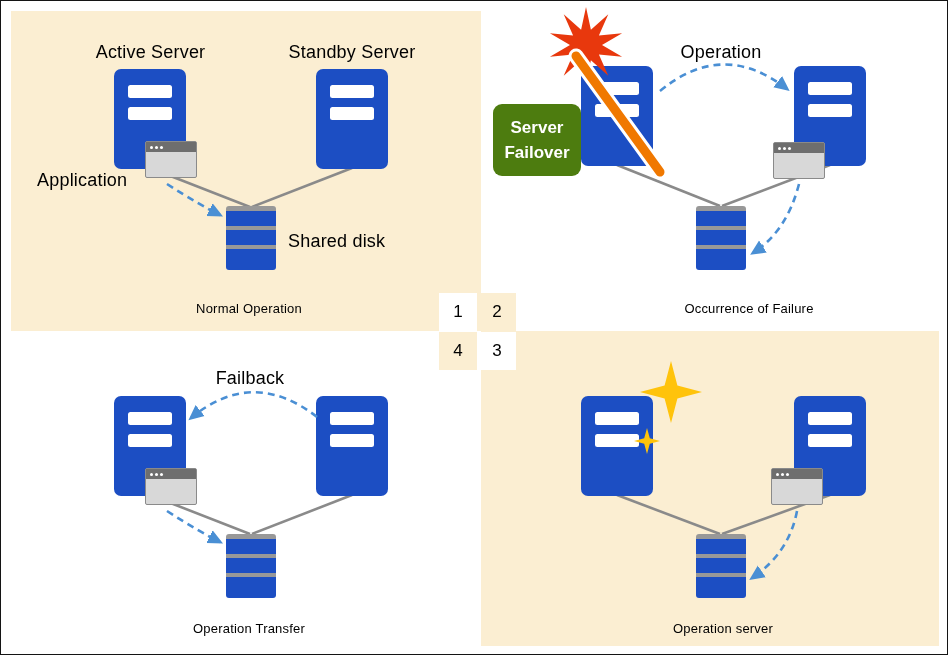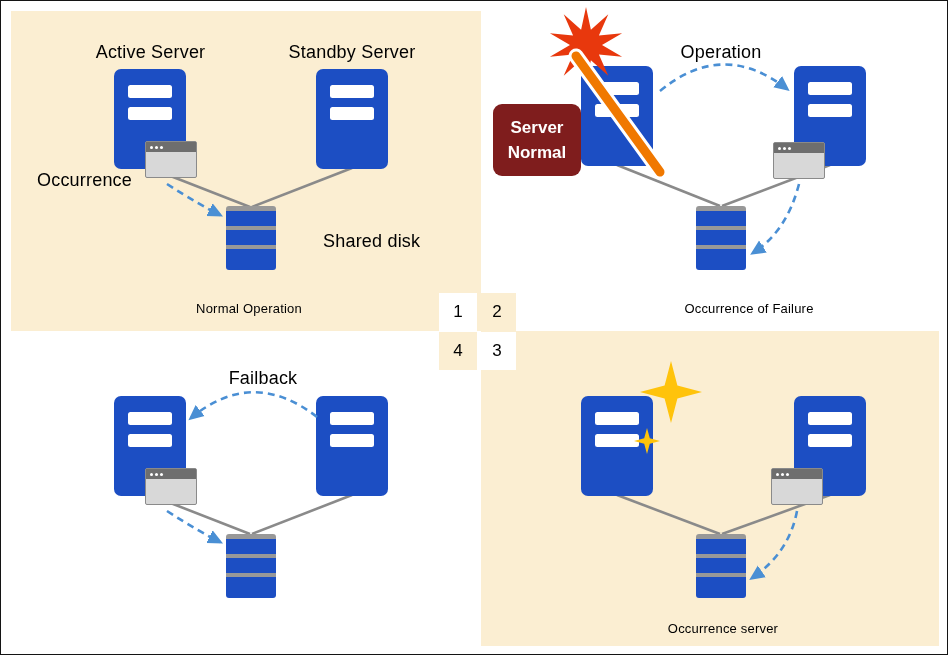--- a/index.html
+++ b/index.html
@@ -24,21 +24,21 @@
       #989898 39px,#989898 43px,
       #1C4EC3 43px,#1C4EC3 64px);
   }
   .appwin{position:absolute;width:52px;height:37px;background:#D8D8D8;border:1px solid #8a8a8a;border-radius:2px;box-sizing:border-box;}
   .appwin::before{content:"";position:absolute;top:0;left:0;right:0;height:10px;background:#6E6E6E;}
   .appwin::after{content:"";position:absolute;top:3.5px;left:4px;width:3px;height:3px;border-radius:50%;background:#fff;box-shadow:5px 0 0 #fff,10px 0 0 #fff;}
   .label{position:absolute;font-size:18px;white-space:nowrap;letter-spacing:.2px;}
   .caption{position:absolute;font-size:13px;text-align:center;white-space:nowrap;letter-spacing:.2px;}
   .stepcell{position:absolute;width:38px;height:38px;display:flex;align-items:center;justify-content:center;font-size:17px;}
   .badge{
-    position:absolute;left:492px;top:103px;width:88px;height:72px;background:#7f1d1d;border-radius:9px;
+    position:absolute;left:492px;top:103px;width:88px;height:72px;background:#4d7c0f;border-radius:9px;
     color:#fff;font-weight:bold;font-size:17px;line-height:1.5;
     display:flex;flex-direction:column;align-items:center;justify-content:center;
   }
   .conn{stroke:#8A8A8A;stroke-width:2.6;fill:none;}
   .dash{stroke:#4A8FD4;stroke-width:2.6;fill:none;stroke-dasharray:7 5;marker-end:url(#arrB);}
 </style>
 </head>
 <body>
 
 <div id="canvas">
@@ -91,33 +91,34 @@
     <path class="dash" d="M796 510 Q788 552 751 577"></path>
     <polygon fill="#E8380D" points="585,6 589.9,28.8 607.3,13.3 597.9,34.6 621.1,32.3 601,44 621.1,55.7 597.9,53.4 607.3,74.7 589.9,59.2 585,82 580.1,59.2 562.7,74.7 572.1,53.4 548.9,55.7 569,44 548.9,32.3 572.1,34.6 562.7,13.3 580.1,28.8"></polygon>
     <path d="M575 55 L659 171" stroke="#ffffff" stroke-width="15" stroke-linecap="round" fill="none"></path>
     <path d="M575 55 L659 171" stroke="#F07800" stroke-width="9" stroke-linecap="round" fill="none"></path>
     <polygon fill="#FFC30B" points="670,360 676.4,384.6 701,391 676.4,397.4 670,422 663.6,397.4 639,391 663.6,384.6"></polygon>
     <polygon fill="#FFC30B" points="646,427 648.8,437.2 659,440 648.8,442.8 646,453 643.2,442.8 633,440 643.2,437.2"></polygon>
   </svg>
 
   <div class="label" style="left:83px;top:41px;width:133px;text-align:center;">Active Server</div>
   <div class="label" style="left:281px;top:41px;width:140px;text-align:center;">Standby Server</div>
-  <div class="label" style="left:36px;top:169px;">Occurrence</div>
-  <div class="label" style="left:287px;top:230px;margin-left:35px;">Shared disk</div>
+  <div class="label" style="left:36px;top:169px;">Application</div>
+  <div class="label" style="left:287px;top:230px;">Shared disk</div>
   <div class="caption" style="left:128px;top:300px;width:240px;">Normal Operation</div>
 
   <div class="label" style="left:670px;top:41px;width:100px;text-align:center;">Operation</div>
   <div class="badge">
     <span>Server</span>
-    <span>Normal</span>
+    <span>Failover</span>
   </div>
   <div class="caption" style="left:628px;top:300px;width:240px;">Occurrence of Failure</div>
 
-  <div class="label" style="left:212px;top:367px;width:100px;text-align:center;">Failback</div>
+  <div class="label" style="left:199px;top:367px;width:100px;text-align:center;">Failback</div>
+  <div class="caption" style="left:128px;top:620px;width:240px;">Operation Transfer</div>
 
-  <div class="caption" style="left:601px;top:620px;width:242px;">Occurrence server</div>
+  <div class="caption" style="left:601px;top:620px;width:242px;">Operation server</div>
 
   <div class="stepcell" style="left:438px;top:292px;background:#ffffff;">1</div>
   <div class="stepcell" style="left:477px;top:292px;background:#FBEED2;">2</div>
   <div class="stepcell" style="left:438px;top:331px;background:#FBEED2;">4</div>
   <div class="stepcell" style="left:477px;top:331px;background:#ffffff;">3</div>
 
 </div>
 
 </body></html>

